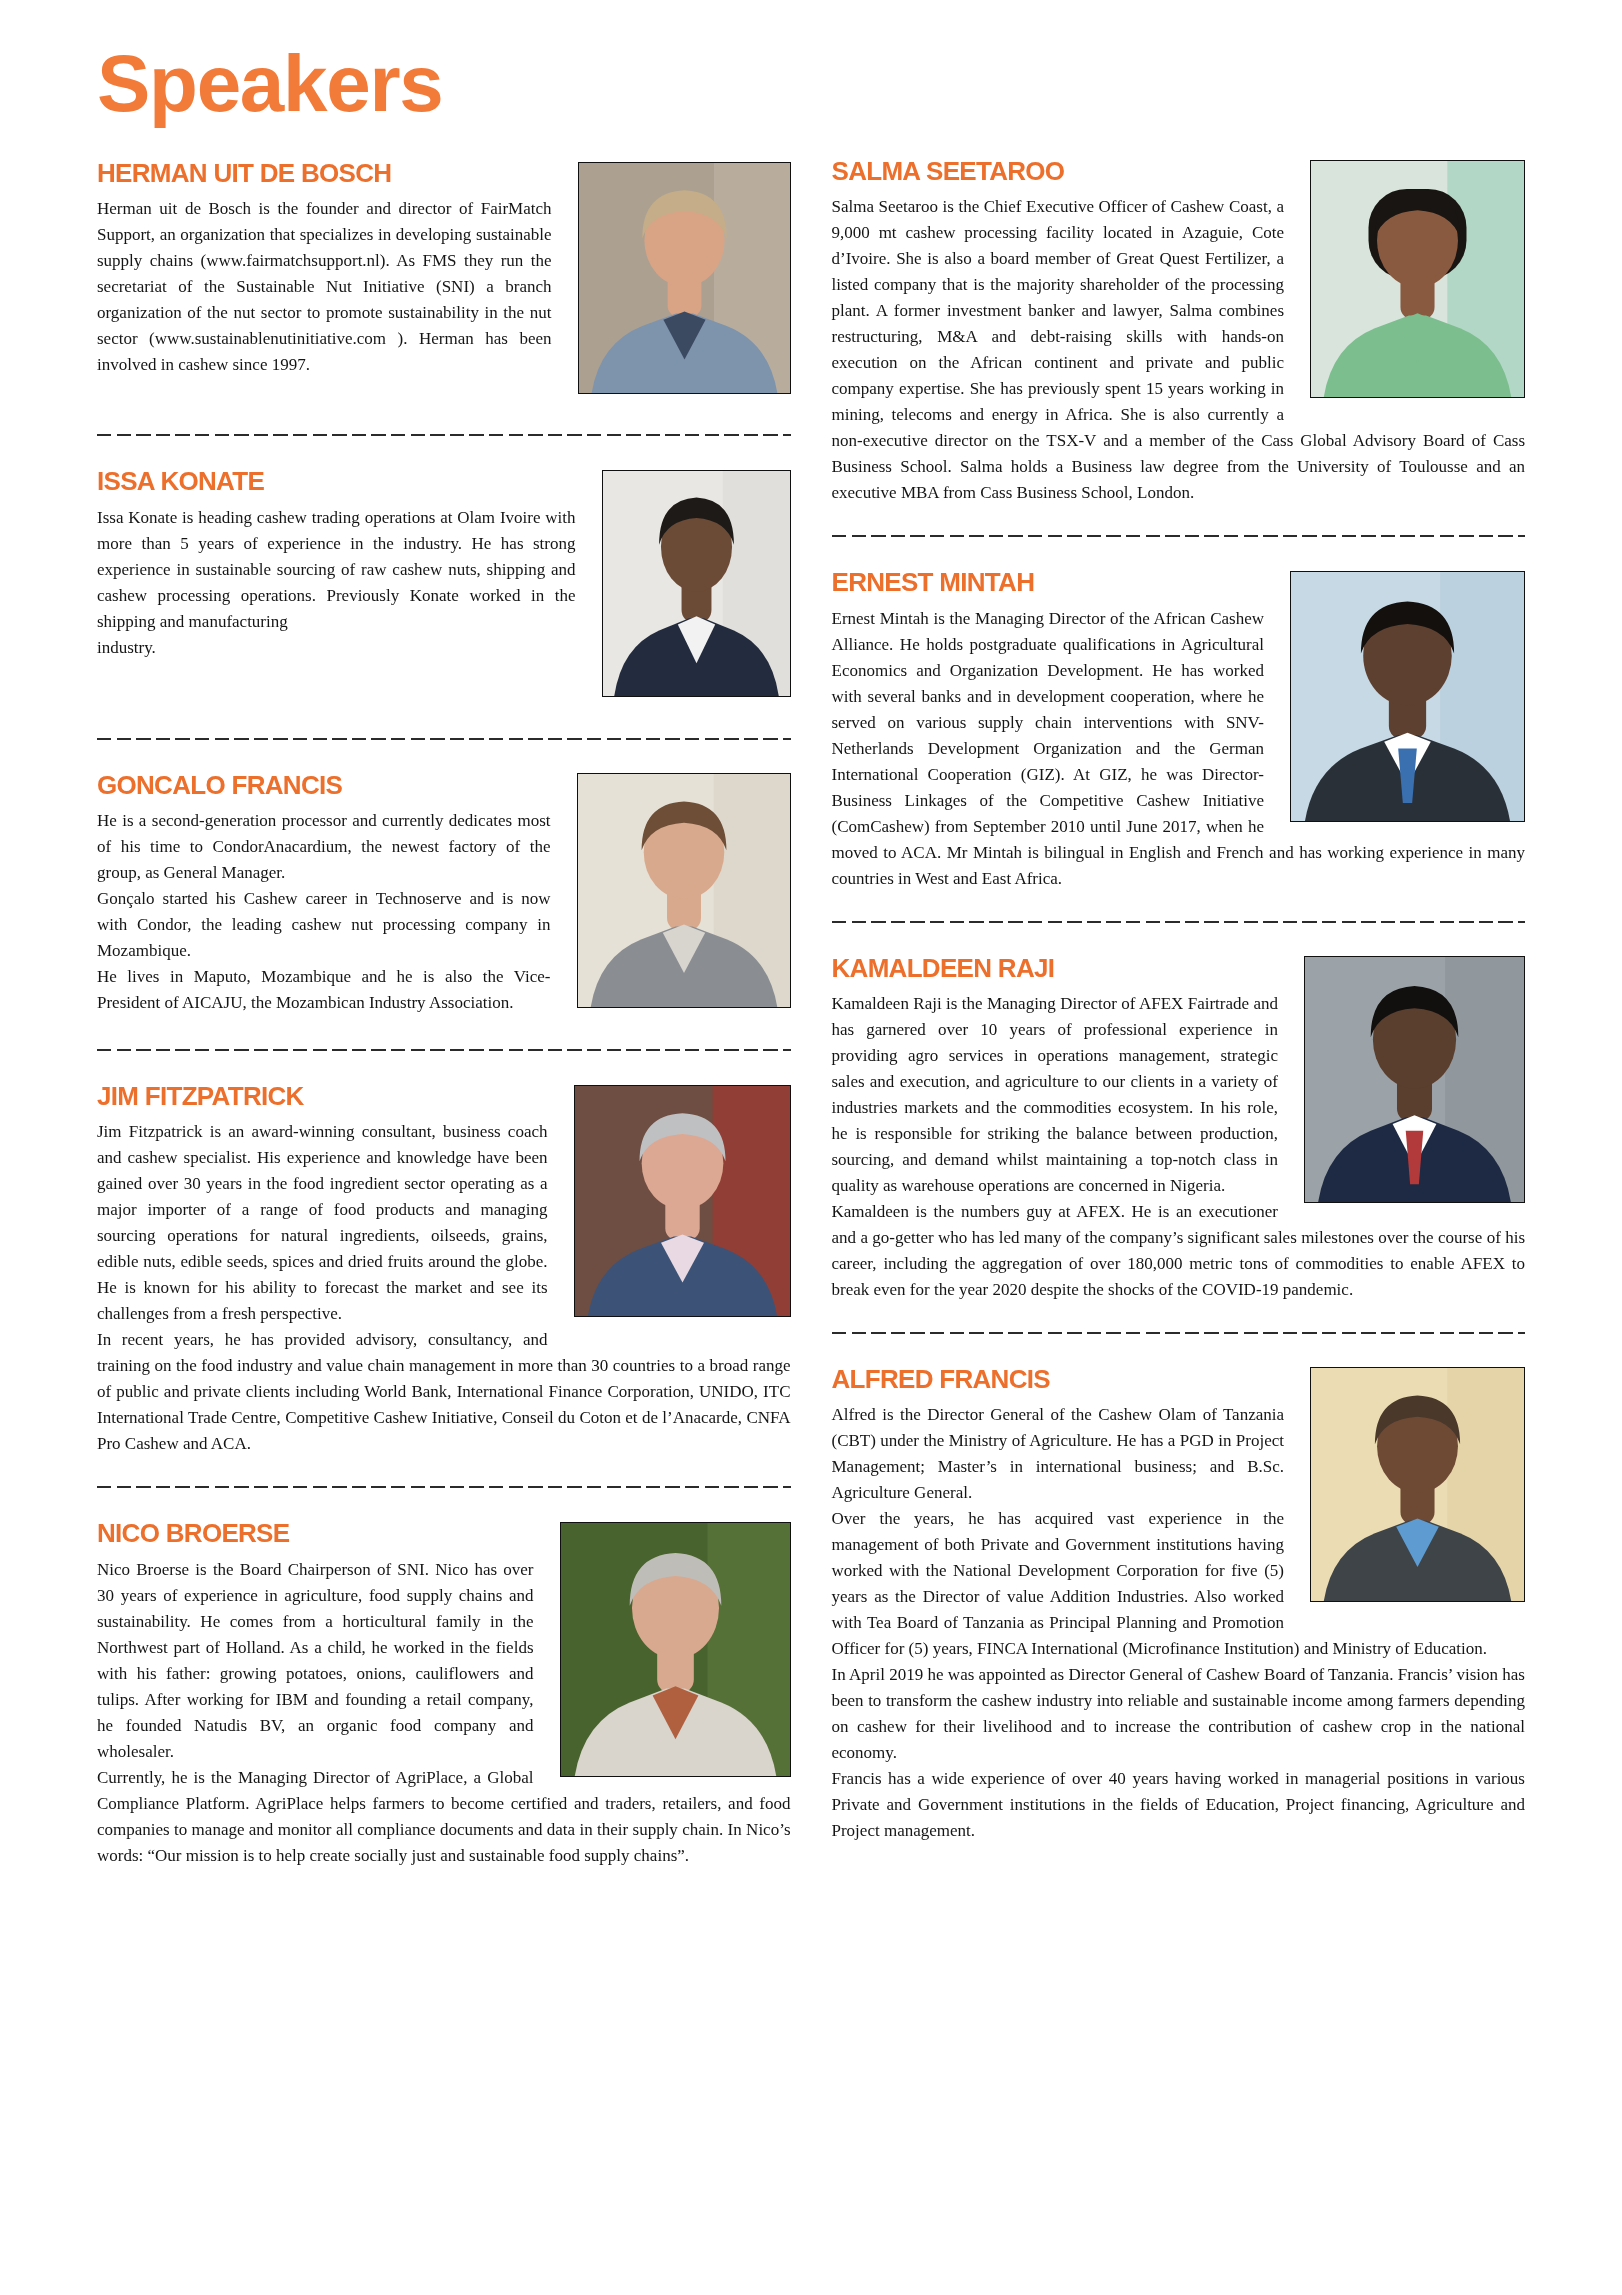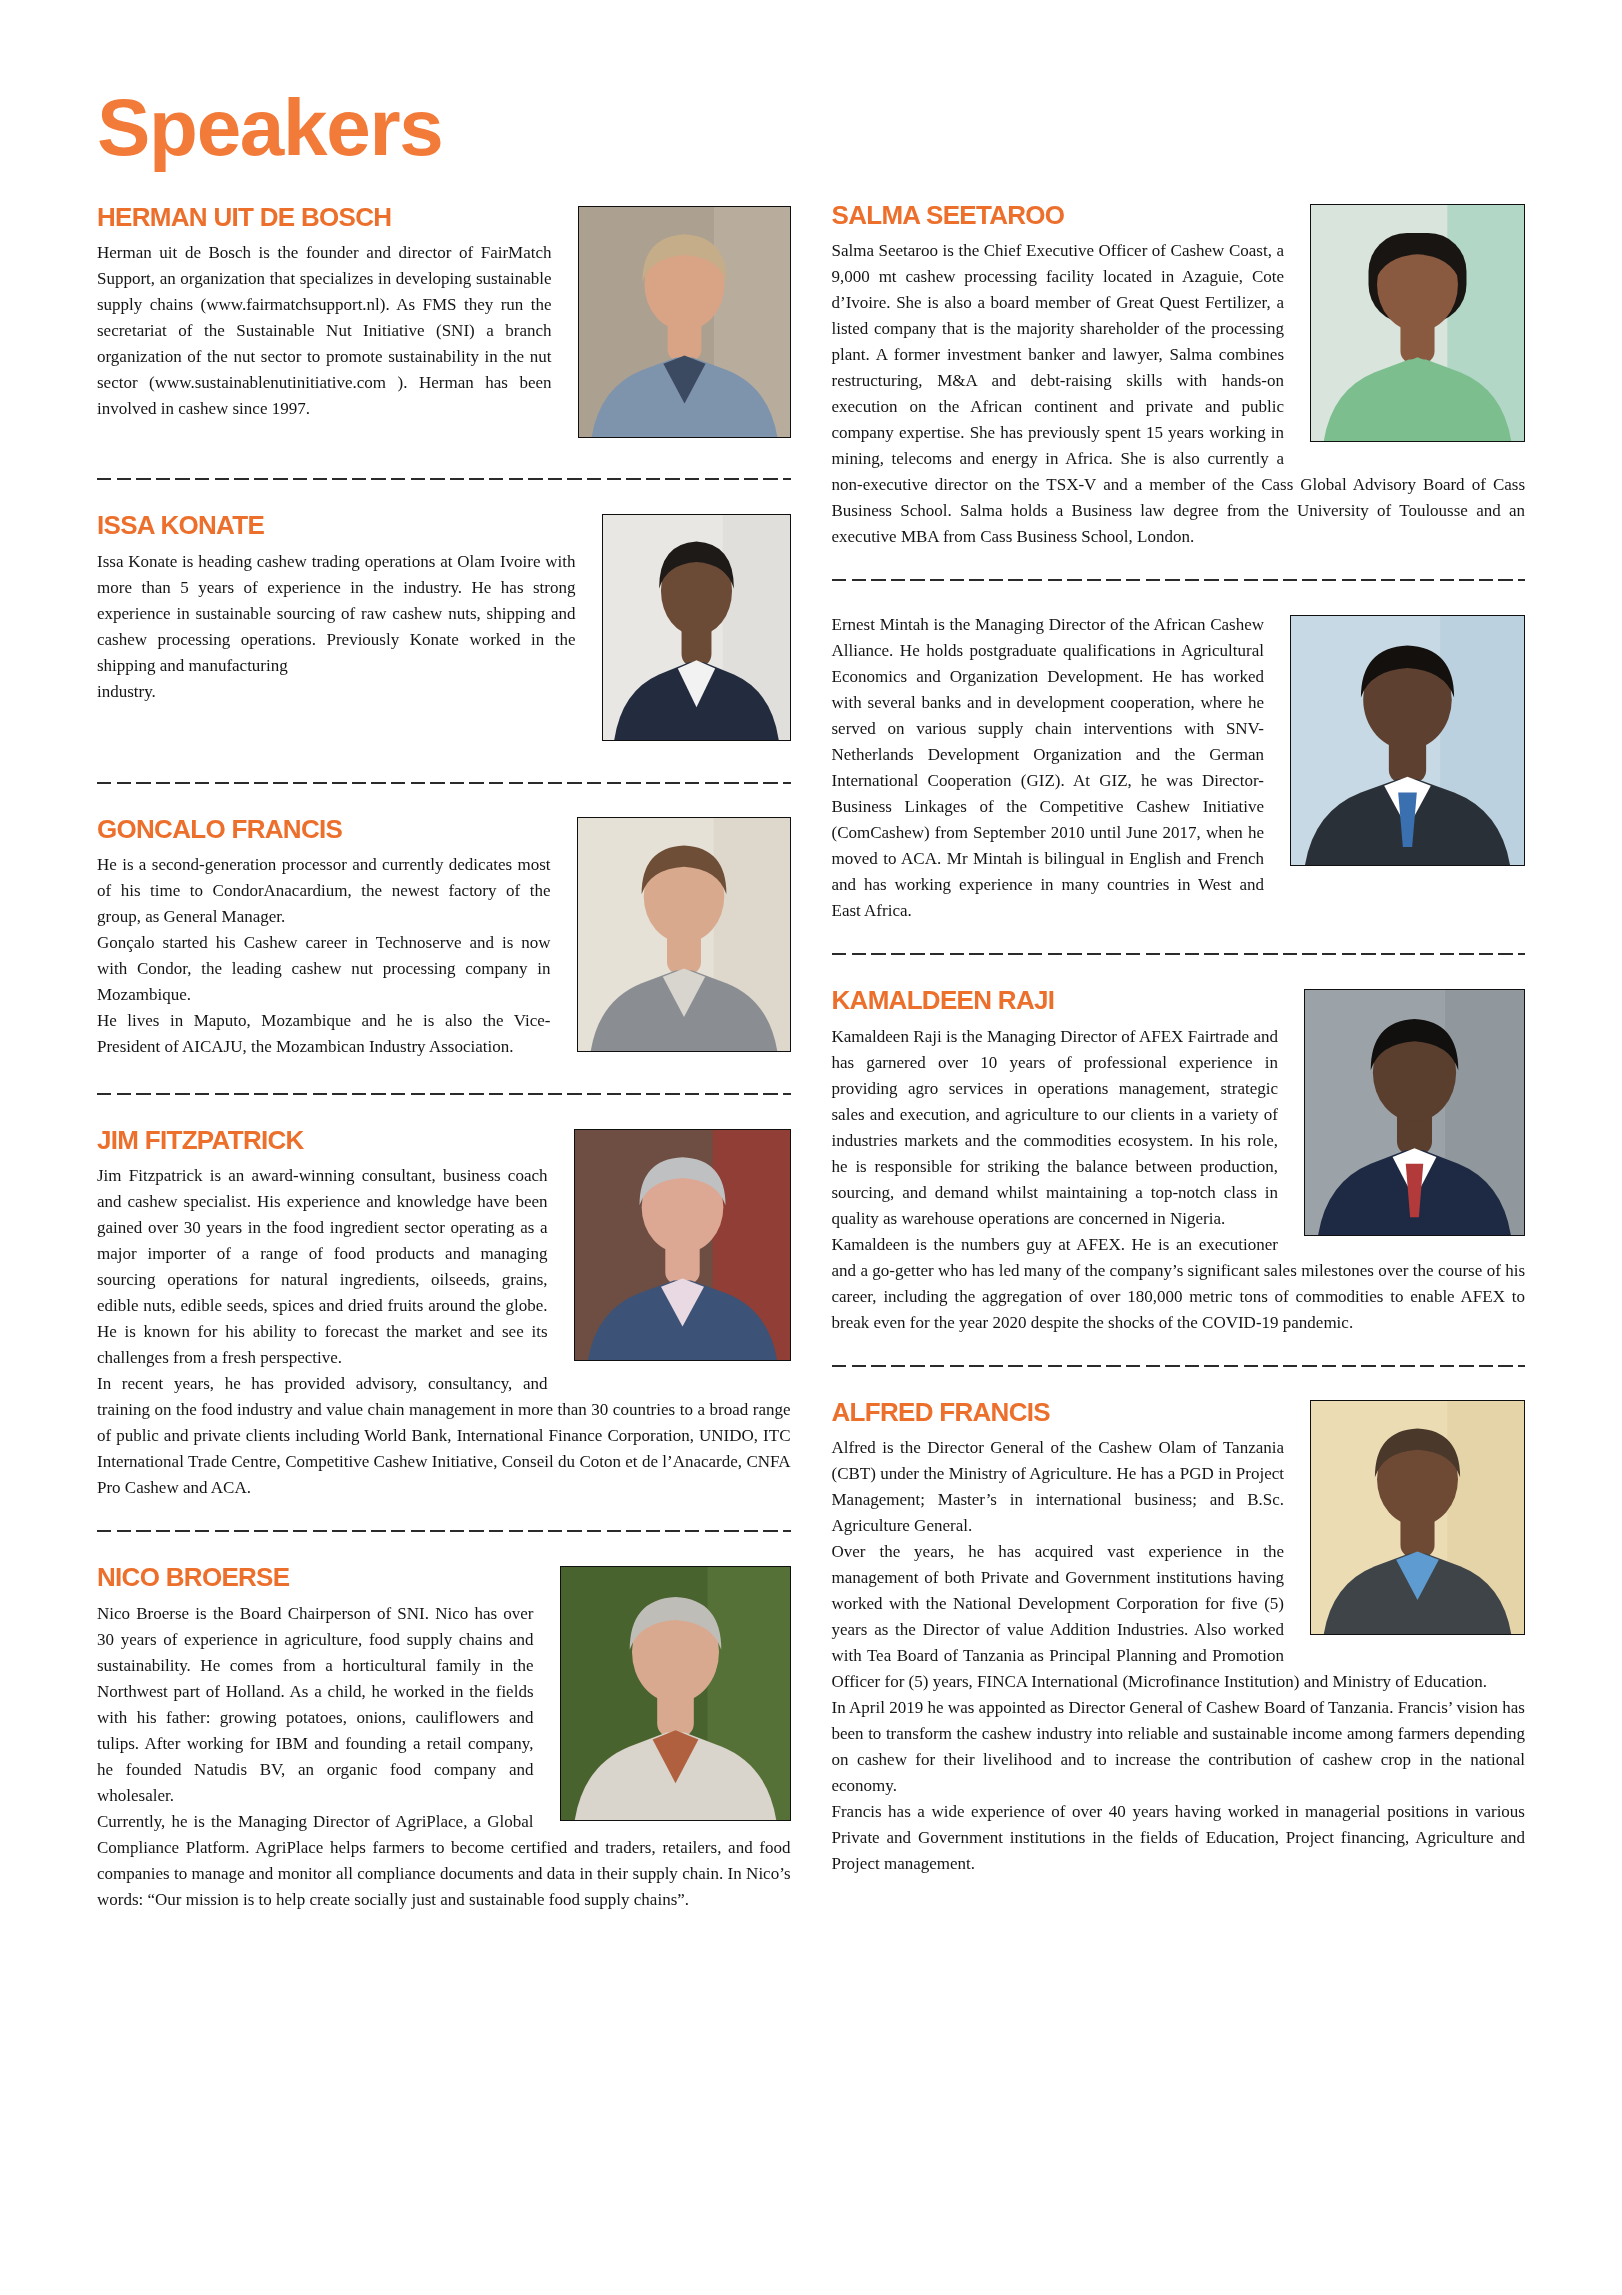--- a/index.html
+++ b/index.html
@@ -19,21 +19,21 @@
   .page{padding:42px 98px 59px 97px;}
   .title{
     font-family:"Liberation Sans",sans-serif;
     font-weight:bold;
     font-size:80px;line-height:1.05;
     letter-spacing:-1.3px;
     color:var(--title-color);
     margin:0 0 33px 0;
   }
   .cols{display:flex;gap:41px;align-items:flex-start;}
-  .col{flex:1 1 0;min-width:0;margin-top:44px;}
+  .col{flex:1 1 0;min-width:0;}
   .col-right{padding-top:115px;}
   section.speaker{display:flow-root;}
   .speaker-name{
     font-family:"Liberation Sans",sans-serif;
     font-weight:bold;
     font-size:26px;line-height:1.08;
     letter-spacing:-0.7px;
     color:var(--accent);
     margin:0 0 9.2px 0;
     white-space:nowrap;
@@ -167,20 +167,21 @@
           <span class="portrait"><svg xmlns="http://www.w3.org/2000/svg" width="233" height="249" viewBox="0 0 100 110" preserveAspectRatio="none" role="img">
               <rect width="100" height="110" fill="#C6D9E4"></rect>
               <rect x="64" width="36" height="110" fill="#b5cddc" opacity="0.65"></rect>
               <rect x="42" y="46" width="16" height="28" rx="6" fill="#5E4030"></rect>
               <path d="M6 110 Q10 86 30 78 L46 72 L54 72 L70 78 Q90 86 94 110 Z" fill="#2A3038"></path>
               <polygon points="40,75 50,71 60,75 50,94" fill="#FFFFFF"></polygon>
               <polygon points="46,78 54,78 52,102 48,102" fill="#3A6FB0"></polygon>
               <ellipse cx="50" cy="37" rx="19" ry="22" fill="#5E4030"></ellipse>
               <path d="M30 36 Q30 14 50 13 Q70 14 70 36 Q66 24 50 23 Q34 24 30 36 Z" fill="#14100E"></path>
             </svg></span>
+          <h2 class="speaker-name">ERNEST MINTAH</h2>
           <div class="bio">
             <p>Ernest Mintah is the Managing Director of the African Cashew Alliance. He holds postgraduate qualifications in Agricultural Economics and Organization Development. He has worked with several banks and in development cooperation, where he served on various supply chain interventions with SNV-Netherlands Development Organization and the German International Cooperation (GIZ).  At GIZ, he was Director-Business Linkages of the Competitive Cashew Initiative (ComCashew) from September 2010 until June 2017, when he moved to ACA. Mr Mintah is bilingual in English and French and has working experience in many countries in West and East Africa.</p>
           </div>
         </section>
         <div class="divider"></div>
         <section class="speaker">
           <span class="portrait"><svg xmlns="http://www.w3.org/2000/svg" width="219" height="245" viewBox="0 0 100 110" preserveAspectRatio="none" role="img">
               <rect width="100" height="110" fill="#9CA3A8"></rect>
               <rect x="64" width="36" height="110" fill="#8b9297" opacity="0.65"></rect>
               <rect x="42" y="46" width="16" height="28" rx="6" fill="#5A3E2E"></rect>

